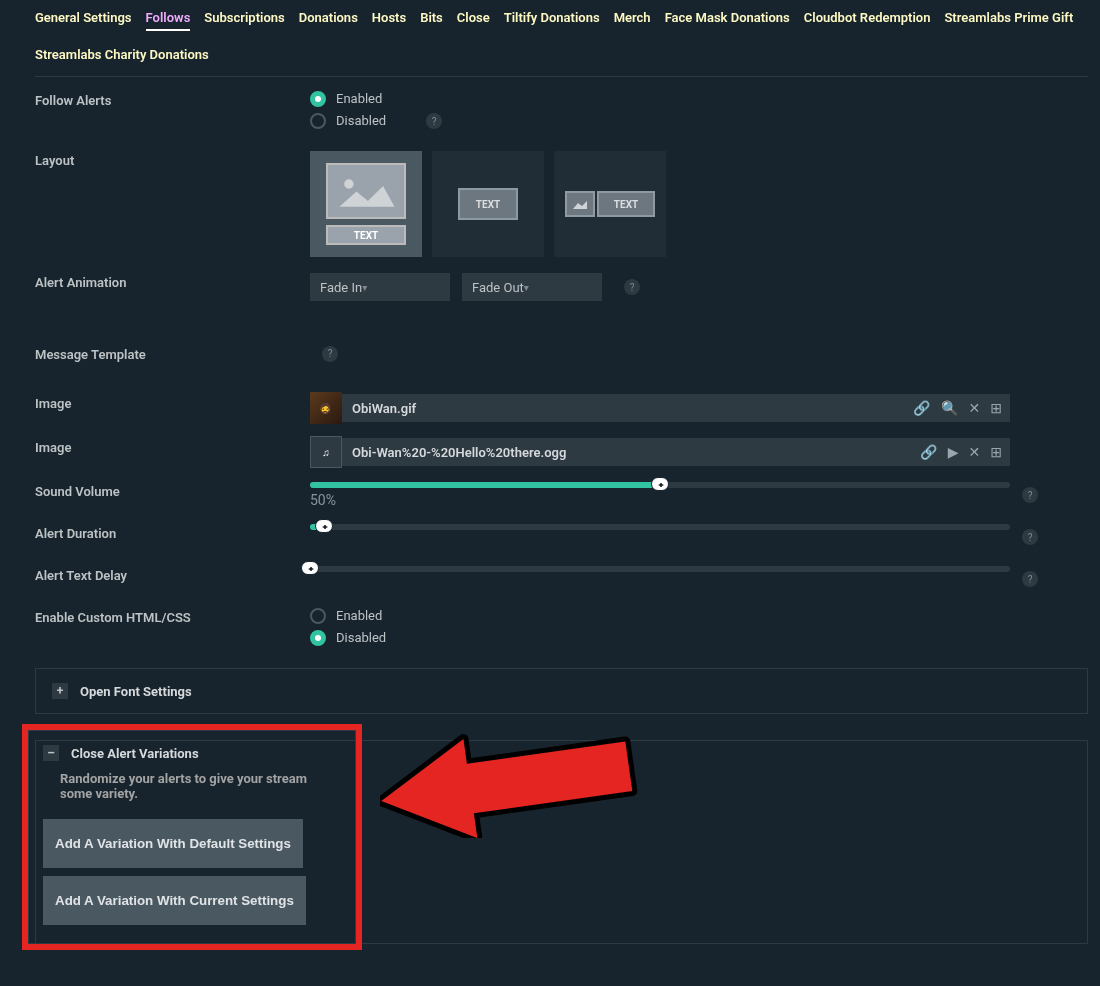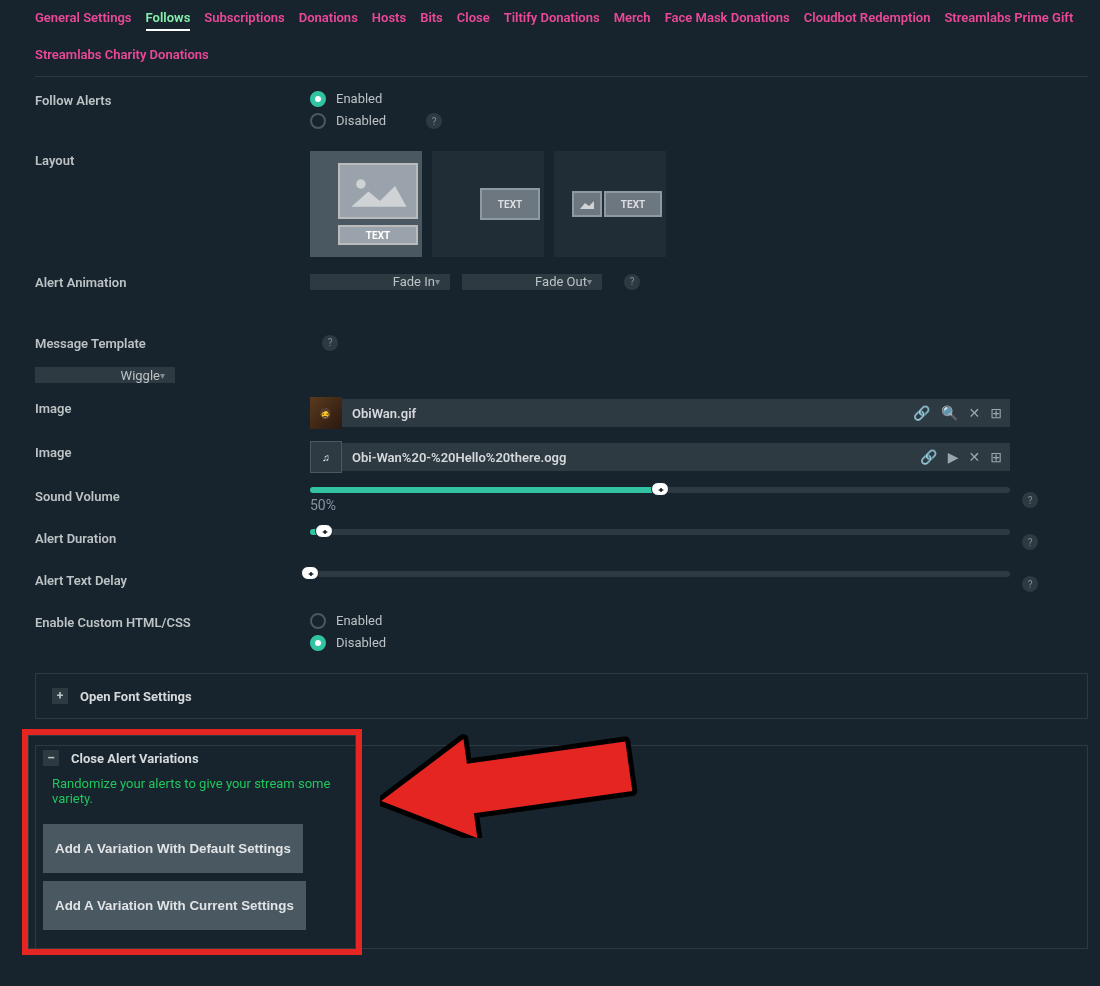--- a/index.html
+++ b/index.html
@@ -7,62 +7,62 @@
     background: #17242d;
     color: #bdc2c4;
     font-family: -apple-system, "Segoe UI", Roboto, sans-serif;
     font-size: 13px;
     width: 1100px;
     height: 986px;
     overflow: hidden;
     padding: 8px 12px 0 35px;
   }
   .tabs { display: flex; flex-wrap: wrap; gap: 14px; padding-bottom: 4px; }
-  .tab { color: #ec4899; font-weight: 600; cursor: pointer; padding: 2px 0; }
-  .tab.active { color: #86efac; border-bottom: 2px solid #fff; padding-bottom: 4px; }
+  .tab { color: #fef9c3; font-weight: 600; cursor: pointer; padding: 2px 0; }
+  .tab.active { color: #f0abfc; border-bottom: 2px solid #fff; padding-bottom: 4px; }
   .divider { border-bottom: 1px solid #2b3942; margin: 8px 0 14px 0; }
   .row { display: flex; margin-bottom: 16px; }
   .label { width: 275px; font-weight: 600; color: #bdc2c4; padding-top: 2px; }
   .control { flex: 1; display: flex; align-items: center; flex-wrap: wrap; }
   .radio-opt { display: flex; margin-bottom: 6px; width: 100%; }
   .radio { width: 16px; height: 16px; border-radius: 50%; border: 2px solid #4a5861; margin-right: 10px; position: relative; }
   .radio.on { border-color: #31c3a2; background: #31c3a2; }
   .radio.on::after { content:""; position:absolute; inset:3px; border-radius:50%; background:#fff; }
   .help { width:16px; height:16px; border-radius:50%; background:#2e3a42; color:#7e8a93; font-size:10px; display:flex; align-items:center; justify-content:center; margin-left:10px; }
   .help::after { content:"?"; }
   .layout-opts { display:flex; gap:10px; }
-  .layout-card { width:112px; height:106px; background:#212d36; display:flex; flex-direction:column; align-items:flex-end; justify-content:center; gap:6px; cursor:pointer; padding:4px; }
+  .layout-card { width:112px; height:106px; background:#212d36; display:flex; flex-direction:column; align-items:center; justify-content:center; gap:6px; cursor:pointer; padding:4px; }
   .layout-card.sel { background:#4a5861; }
   .img-thumb { width:80px; height:56px; background:#6c7780; border:2px solid #8e99a2; position:relative; }
   .img-thumb.sel { background:#9aa3ab; border-color:#bbb; }
   .img-thumb svg { position:absolute; inset:0; }
   .text-bar { width:80px; height:20px; background:#6c7780; border:2px solid #8e99a2; color:#dcdfe1; font-size:10px; font-weight:700; display:flex; align-items:center; justify-content:center; }
   .text-bar.sel { background:#9aa3ab; border-color:#bbb; color:#fff; }
   .side-layout { display:flex; gap:2px; width:90px; height:26px; }
   .side-layout .img-s { width:30px; background:#6c7780; border:2px solid #8e99a2; display:flex; align-items:center; justify-content:center; }
   .side-layout .txt-s { flex:1; background:#6c7780; border:2px solid #8e99a2; color:#dcdfe1; font-size:10px; font-weight:700; display:flex; align-items:center; justify-content:center; }
-  .select { background:#2e3a42; color:#bdc2c4; height:16px; width:140px; padding:0 10px; border:none; display:flex; align-items:center; justify-content:flex-end; cursor:pointer; margin-right:12px; }
+  .select { background:#2e3a42; color:#bdc2c4; height:28px; width:140px; padding:0 10px; border:none; display:flex; align-items:center; justify-content:flex-start; cursor:pointer; margin-right:12px; }
   .select::after { content:"▾"; font-size:10px; color:#7e8a93; }
   .input { background:#17242d; border:1px solid #2e3a42; height:30px; flex:1; color:#bdc2c4; padding:0 10px; border-radius:2px; }
   .file-row { display:flex; align-items:center; width:700px; background:#2e3a42; height:28px; }
   .file-icon { width:32px; height:32px; background:#57381a; display:flex; align-items:center; justify-content:center; font-size:10px; color:#fff; flex:0 0 auto; }
   .file-icon.snd { background:#2e3a42; border:1px solid #4a5861; }
   .file-name { padding:0 10px; flex:1; font-weight:600; color:#d6d9db; }
   .file-acts { display:flex; gap:10px; padding:0 8px; color:#9ba5ad; }
   .file-acts span { cursor:pointer; font-size:14px; }
   .slider-wrap { width:700px; }
   .slider { position:relative; height:6px; background:#2e3a42; border-radius:3px; margin-bottom:4px; }
   .slider-fill { height:6px; background:#31c3a2; border-radius:3px; }
   .slider-thumb { position:absolute; top:-5px; width:18px; height:14px; background:#fff; border:1px solid #17242d; border-radius:7px; transform:translateX(-50%); display:flex; align-items:center; justify-content:center; font-size:8px; color:#17242d; }
   .slider-thumb::after { content:"◂▸"; letter-spacing:-2px; font-size:8px; }
   .slider-val { font-size:14px; color:#8793a0; display:block; transform:translateX(-50%); position:relative; }
   .panel { border:1px solid #2e3a42; padding:14px 16px; margin-top:10px; }
   .panel-hdr { display:flex; align-items:center; font-weight:700; color:#d6d9db; cursor:pointer; }
   .panel-hdr .sq { width:16px; height:16px; background:#2e3a42; margin-right:12px; display:flex; align-items:center; justify-content:center; color:#bdc2c4; font-size:12px; font-weight:700; }
-  .panel-desc { color:#22c55e; margin:10px 0 18px 9px; }
+  .panel-desc { color:#a3a3a3; margin:10px 0 18px 17px;font-weight:bold; }
   .btn { background:#4a5862; color:#e1e4e6; padding:17px 12px; font-weight:600; border:none; cursor:pointer; display:inline-block; margin-bottom:8px; }
   .highlight-box { border:6px solid #e52521; padding:0; position:relative; margin-top:10px; margin-left:-13px; width:340px; }
   .highlight-box .panel { border:1px solid #2e3a42; margin:0; width:100%; }
   .big-arrow { position:absolute; left:380px; top:728px; pointer-events:none; }
   .row-with-help { display:flex; align-items:center; }
   .row-with-help .help-right { margin-left:12px; }
   .spacer { height:28px; }
 </style>
 </head>
 <body>
@@ -145,25 +145,20 @@
 <div class="spacer"></div>
 
 <div class="row">
   <div class="label">Message Template</div>
   <div class="control row-with-help">
     <div class="help help-right"></div>
   </div>
 </div>
 
 <div class="row">
-  <div class="control">
-    <div class="select">
-        <span>Wiggle</span>
-      </div>
-  </div>
 </div>
 
 <div class="row">
   <div class="label">Image</div>
   <div class="control">
     <div class="file-row">
       <div class="file-icon" style="background:linear-gradient(135deg,#5a3a1d,#2a1810)">🧔</div>
       <div class="file-name">ObiWan.gif</div>
       <div class="file-acts">
         <span>🔗</span>

